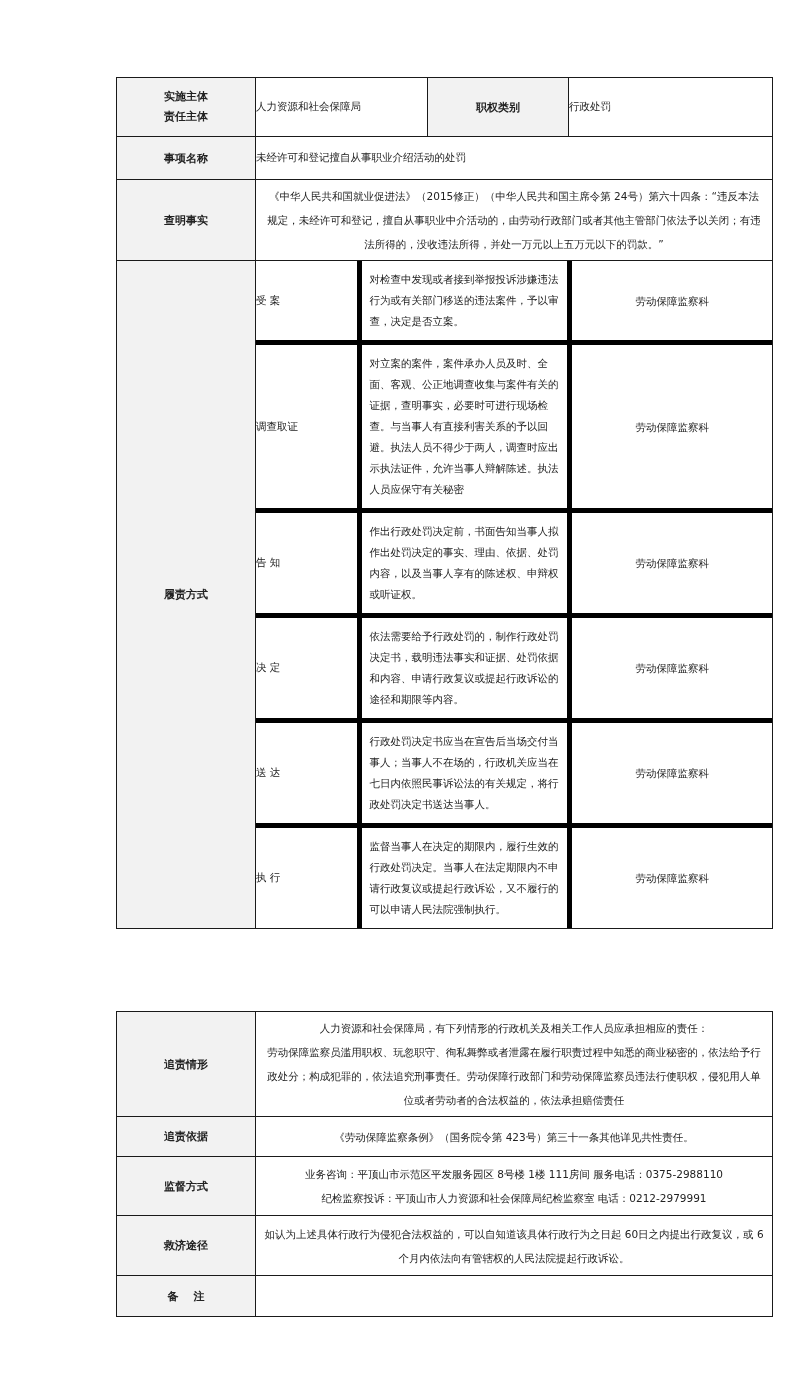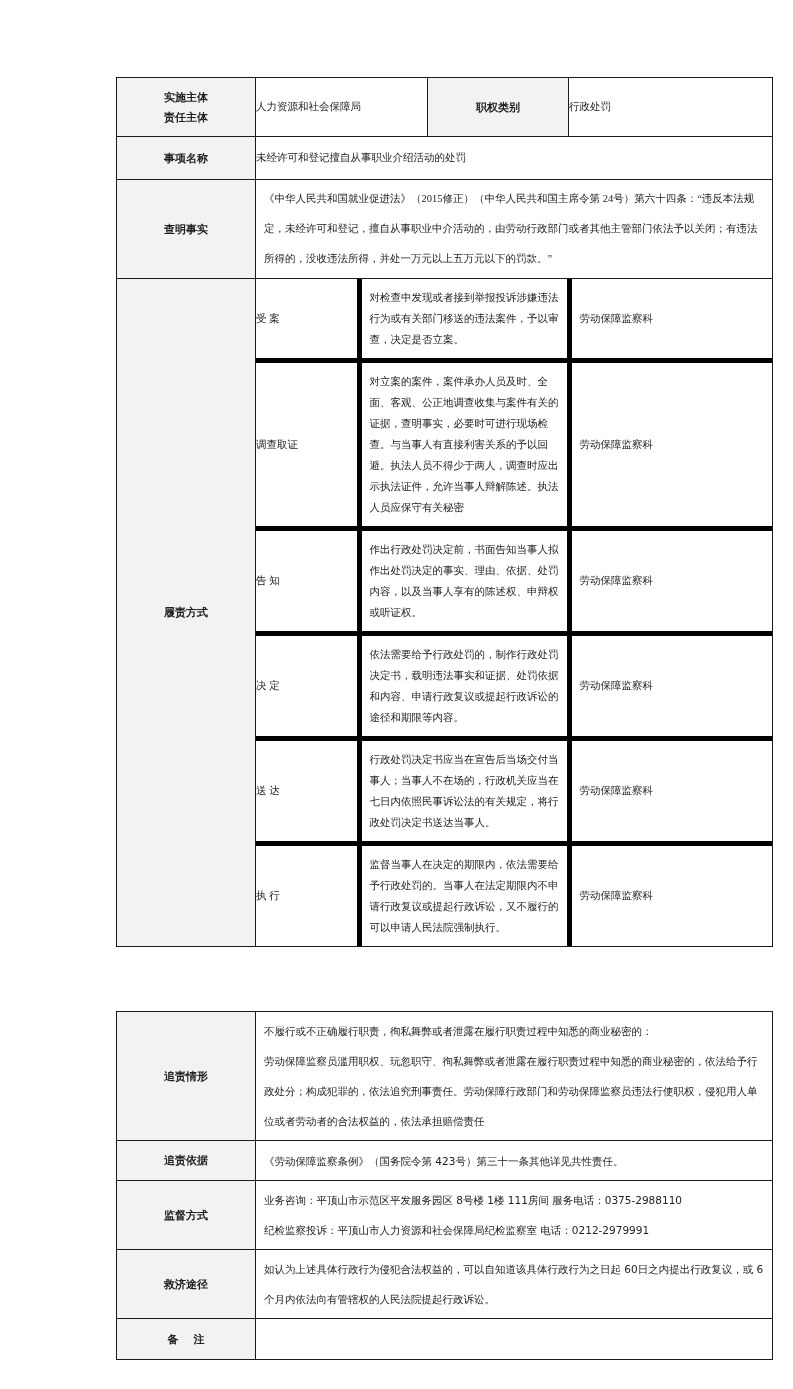--- a/index.html
+++ b/index.html
@@ -5,35 +5,35 @@
     html, body { margin: 0; padding: 0; background: #ffffff; }
     body {
       width: 793px; height: 1389px; position: relative; overflow: hidden;
       font-family: "DejaVu Sans", "Liberation Sans", sans-serif;
       color: #222222; font-size: 10.5px;
     }
     table { border-collapse: collapse; position: absolute; left: 116px; width: 656px; table-layout: fixed; }
     td { border: 1px solid #1a1a1a; padding: 0; vertical-align: middle; }
     .lbl { background: #f2f2f2; font-weight: bold; text-align: center; font-size: 11px; color: #222; }
     .center { text-align: left; }
-    .txt { padding: 4px 8px; line-height: 30px; text-align: left; }
+    .txt { padding: 4px 8px; line-height: 24px; text-align: center; }
     .step-txt { padding: 8px 8px; line-height: 21px; }
     .hdr { font-weight: bold; text-align: center; }
     .inner { width: 100%; border-collapse: collapse; position: static; table-layout: fixed; }
     .inner td { border: 5px solid #000000; }
     .inner tr:first-child td { border-top: none; }
     .inner tr td:first-child { border-left: none; }
     .inner tr td:last-child { border-right: none; }
     .inner tr:last-child td { border-bottom: none; }
     .lbl .line { display: block; line-height: 20px; }
   </style>
 </head>
 <body>
 
-<table style="top:77px;font-family:Liberation Serif, serif;">
+<table style="top:77px;">
   <colgroup>
     <col style="width:139px">
       <col style="width:103px">
       <col style="width:69px">
       <col style="width:141px">
       <col style="width:204px">
   </colgroup>
   <tbody>
       <tr style="height:59px;">
     <td class="lbl">
@@ -82,40 +82,40 @@
           <td class="step-txt">依法需要给予行政处罚的，制作行政处罚决定书，载明违法事实和证据、处罚依据和内容、申请行政复议或提起行政诉讼的途径和期限等内容。</td>
           <td class="txt">劳动保障监察科</td>
         </tr>
         <tr style="height:100px;">
           <td class="center">送 达</td>
           <td class="step-txt">行政处罚决定书应当在宣告后当场交付当事人；当事人不在场的，行政机关应当在七日内依照民事诉讼法的有关规定，将行政处罚决定书送达当事人。</td>
           <td class="txt">劳动保障监察科</td>
         </tr>
         <tr style="height:100px;">
           <td class="center">执 行</td>
-          <td class="step-txt">监督当事人在决定的期限内，依法需要给予行政处罚的。当事人在法定期限内不申请行政复议或提起行政诉讼，又不履行的可以申请人民法院强制执行。</td>
+          <td class="step-txt">监督当事人在决定的期限内，履行生效的行政处罚决定。当事人在法定期限内不申请行政复议或提起行政诉讼，又不履行的可以申请人民法院强制执行。</td>
           <td class="txt">劳动保障监察科</td>
         </tr>
       </tbody>
           </table>
     </td>
   </tr>
 </tbody>
   </table>
 
 <table style="top:1011px;">
   <colgroup>
       <col style="width:139px">
       <col style="width:517px">
     </colgroup>
   <tbody>
       <tr style="height:100px;">
     <td class="lbl">追责情形</td>
     <td class="txt">
-      <div>不履行或不正确履行职责，徇私舞弊或者泄露在履行职责过程中知悉的商业秘密的：</div>
+      <div>人力资源和社会保障局，有下列情形的行政机关及相关工作人员应承担相应的责任：</div>
       <div>劳动保障监察员滥用职权、玩忽职守、徇私舞弊或者泄露在履行职责过程中知悉的商业秘密的，依法给予行政处分；构成犯罪的，依法追究刑事责任。劳动保障行政部门和劳动保障监察员违法行使职权，侵犯用人单位或者劳动者的合法权益的，依法承担赔偿责任</div>
     </td>
   </tr>
   <tr style="height:40px;">
     <td class="lbl">追责依据</td>
     <td class="txt">《劳动保障监察条例》（国务院令第 423号）第三十一条其他详见共性责任。</td>
   </tr>
   <tr style="height:59px;">
     <td class="lbl">监督方式</td>
     <td class="txt">

